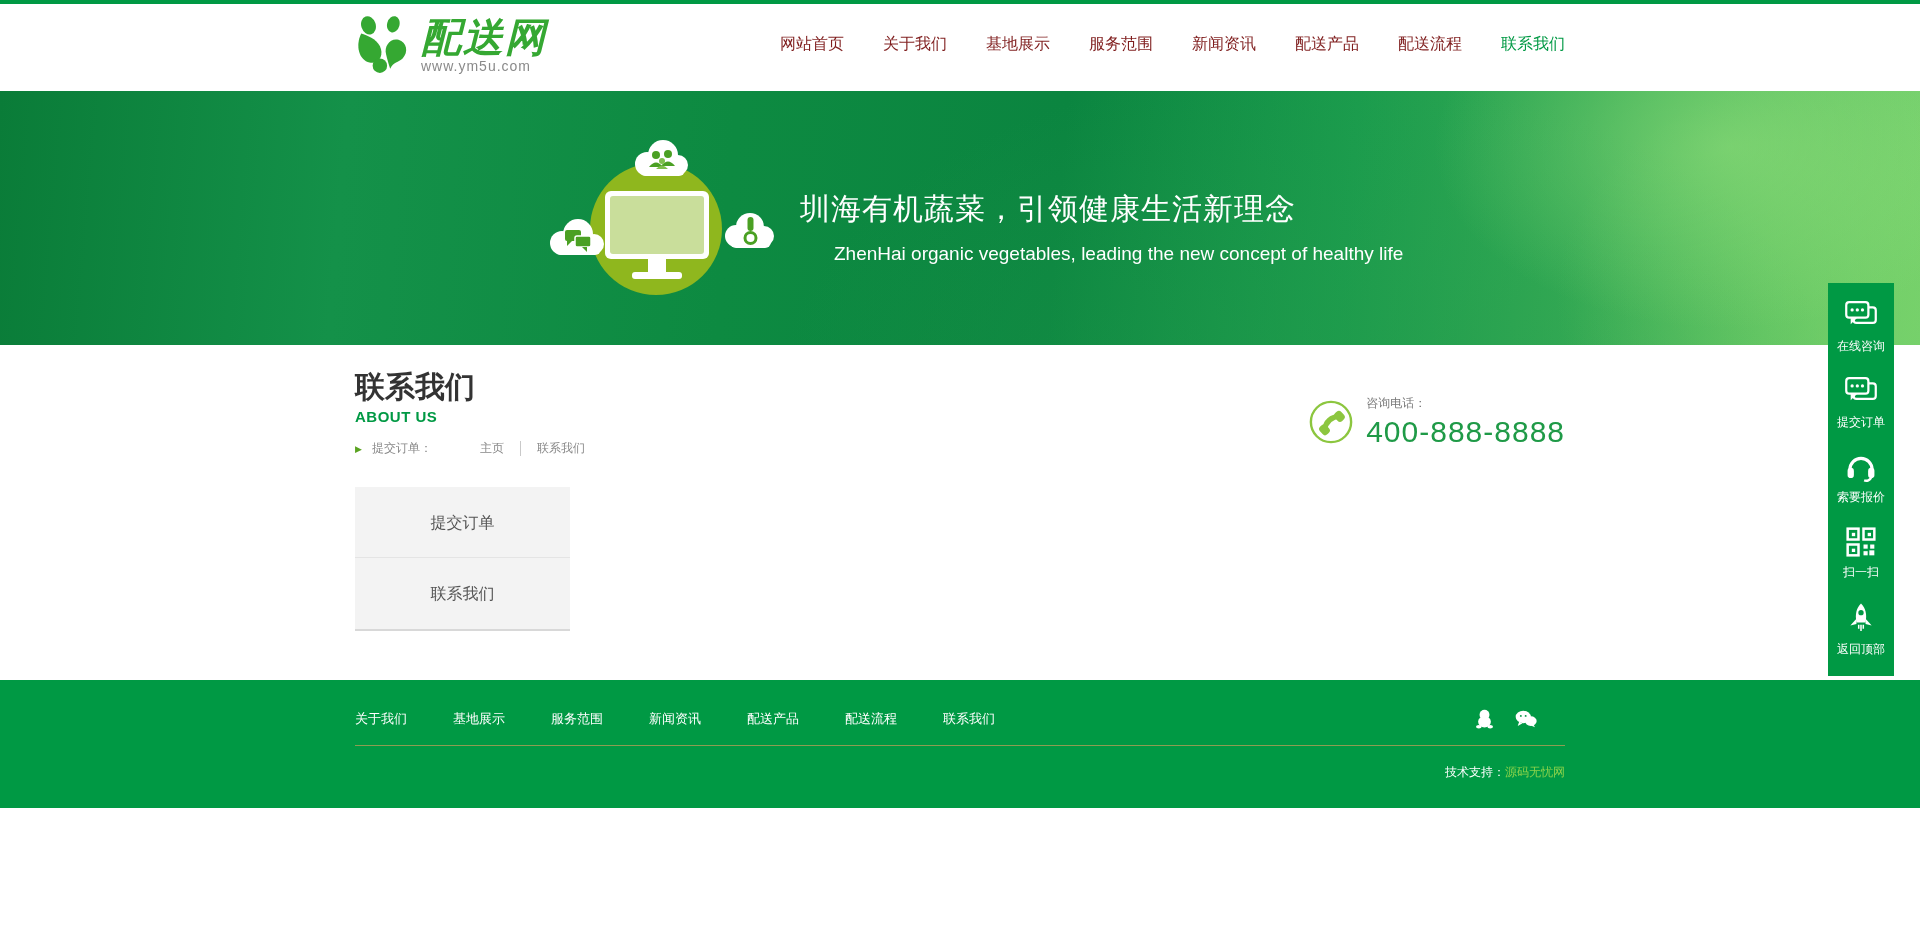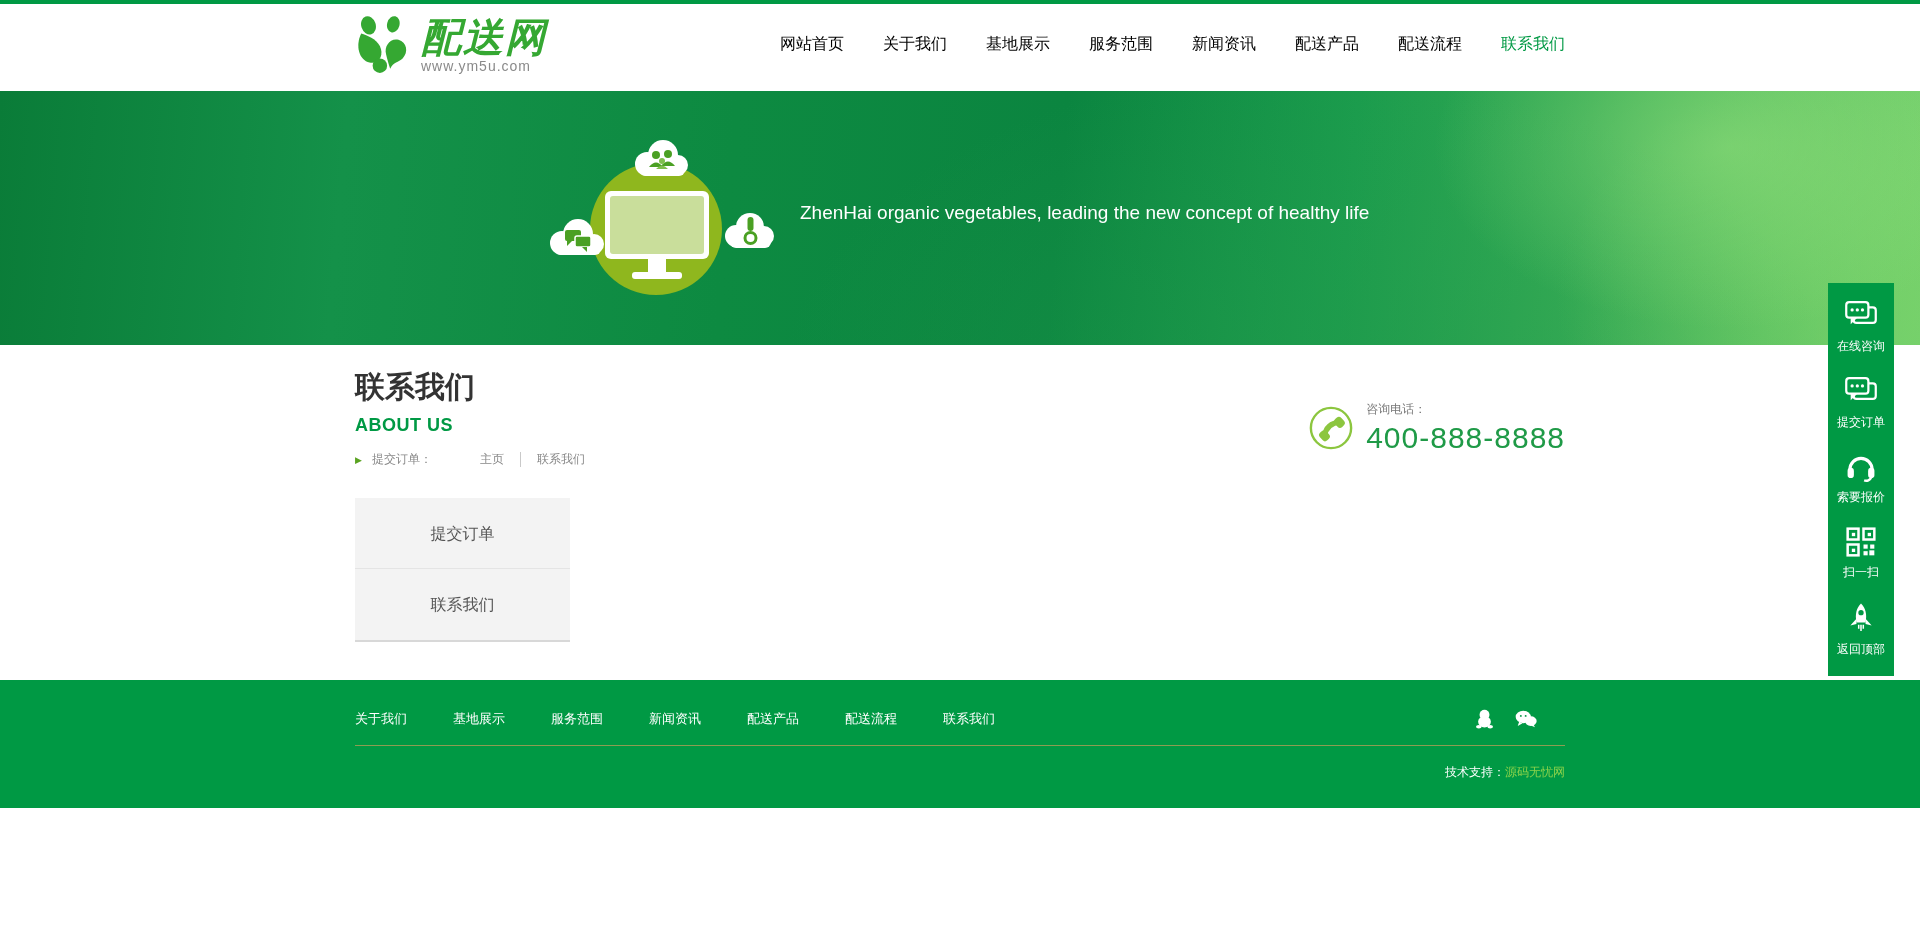--- a/index.html
+++ b/index.html
@@ -12,21 +12,21 @@
   
   .topbar{position:absolute;top:0;left:0;right:0;height:4px;background:#009944;}
   .header{position:absolute;top:4px;left:0;right:0;height:81px;background:#fff;}
   .header-inner{width:1210px;margin:0 auto;height:100%;display:flex;align-items:center;justify-content:space-between;}
   .logo{display:flex;align-items:center;gap:8px;cursor:pointer;}
   .logo-mark{width:58px;height:60px;}
   .logo-textbox{display:flex;flex-direction:column;line-height:1;}
   .logo-title{font-size:40px;font-weight:bold;font-style:italic;color:#35a832;letter-spacing:2px;}
   .logo-url{font-size:14px;color:#8a8a8a;margin-top:2px;letter-spacing:1px;}
   .nav{display:flex;gap:39px;align-items:center;}
-  .nav-item{font-size:16px;color:#000000;cursor:pointer;white-space:nowrap;}
+  .nav-item{font-size:16px;color:#7f1d1d;cursor:pointer;white-space:nowrap;}
   .nav-item.active{color:#009944;}
 
   
   .hero{
     position:absolute;top:91px;left:0;right:0;height:254px;
     background:
       radial-gradient(ellipse 420px 260px at 90% 22%, rgba(150,225,125,.55), rgba(150,225,125,0) 70%),
       radial-gradient(ellipse 480px 330px at 99% 80%, rgba(120,210,105,.62), rgba(120,210,105,0) 72%),
       radial-gradient(ellipse 700px 420px at 68% 115%, rgba(35,155,75,.45), rgba(35,155,75,0) 75%),
       linear-gradient(95deg,#0a7c38 0%,#149149 18%,#0d8a41 38%,#0b8540 55%,#1b9c4d 70%,#36ab55 82%,#5cc162 92%,#74d06d 100%);
@@ -37,28 +37,28 @@
   .monitor-frame{background:#fff;border-radius:6px;padding:5px;height:68px;}
   .monitor-screen{background:#c9de9b;border-radius:3px;height:100%;}
   .monitor-neck{width:18px;height:13px;background:#fff;margin:0 auto;}
   .monitor-base{width:50px;height:7px;background:#fff;border-radius:3px;margin:0 auto;}
   .cloud{position:absolute;}
   .cloud-top{left:85px;top:0;}
   .cloud-left{left:0;top:78px;}
   .cloud-right{left:176px;top:72px;}
   .hero-text{position:absolute;left:800px;top:98px;color:#fff;}
   .hero-title{font-size:30px;letter-spacing:1px;}
-  .hero-sub{font-size:19px;margin-top:13px;}
+  .hero-sub{font-size:19px;margin-top:13px;margin-left:34px;}
 
   
   .main{position:absolute;top:345px;left:0;right:0;height:335px;background:#fff;}
   .main-inner{width:1210px;margin:0 auto;}
   .page-head{display:flex;justify-content:space-between;padding-top:22px;}
   .page-title{font-size:30px;font-weight:bold;color:#333;margin:0;}
-  .page-sub{font-size:18px;font-weight:bold;color:#009944;margin-top:7px;letter-spacing:.5px;}
+  .page-sub{font-size:15px;font-weight:bold;color:#009944;letter-spacing:.5px;}
   .breadcrumb{margin-top:15px;font-size:12px;color:#888;display:flex;align-items:center;}
   .crumb-arrow{color:#5aa321;font-size:9px;margin-right:10px;}
   .crumb-home{cursor:pointer;margin-left:48px;}
   .crumb-sep{display:inline-block;width:1px;height:15px;background:#c9c9c9;margin:0 16px;}
   .crumb-current{cursor:pointer;}
   .hotline{display:flex;align-items:center;gap:12px;margin-top:20px;}
   .hotline-icon{width:46px;height:46px;}
   .hotline-label{font-size:12px;color:#777;}
   .hotline-number{font-size:30px;color:#1f9a47;margin-top:3px;letter-spacing:1px;}
 
@@ -177,20 +177,21 @@
           <rect x="9" y="26" width="41" height="13" rx="6"></rect>
         </g>
         <g fill="#4aa023">
           <rect x="26.5" y="8" width="6" height="14" rx="3"></rect>
           <circle cx="29.5" cy="29" r="5.5" fill="none" stroke="#4aa023" stroke-width="3"></circle>
         </g>
       </svg>
     </div>
   </div>
   <div class="hero-text">
+    <div class="hero-title">圳海有机蔬菜，引领健康生活新理念</div>
     <div class="hero-sub">ZhenHai organic vegetables, leading the new concept of healthy life</div>
   </div>
 </div>
 
 <div class="main">
   <div class="main-inner">
     <div class="page-head">
       <div>
         <h1 class="page-title">联系我们</h1>
         <div class="page-sub">ABOUT US</div>

